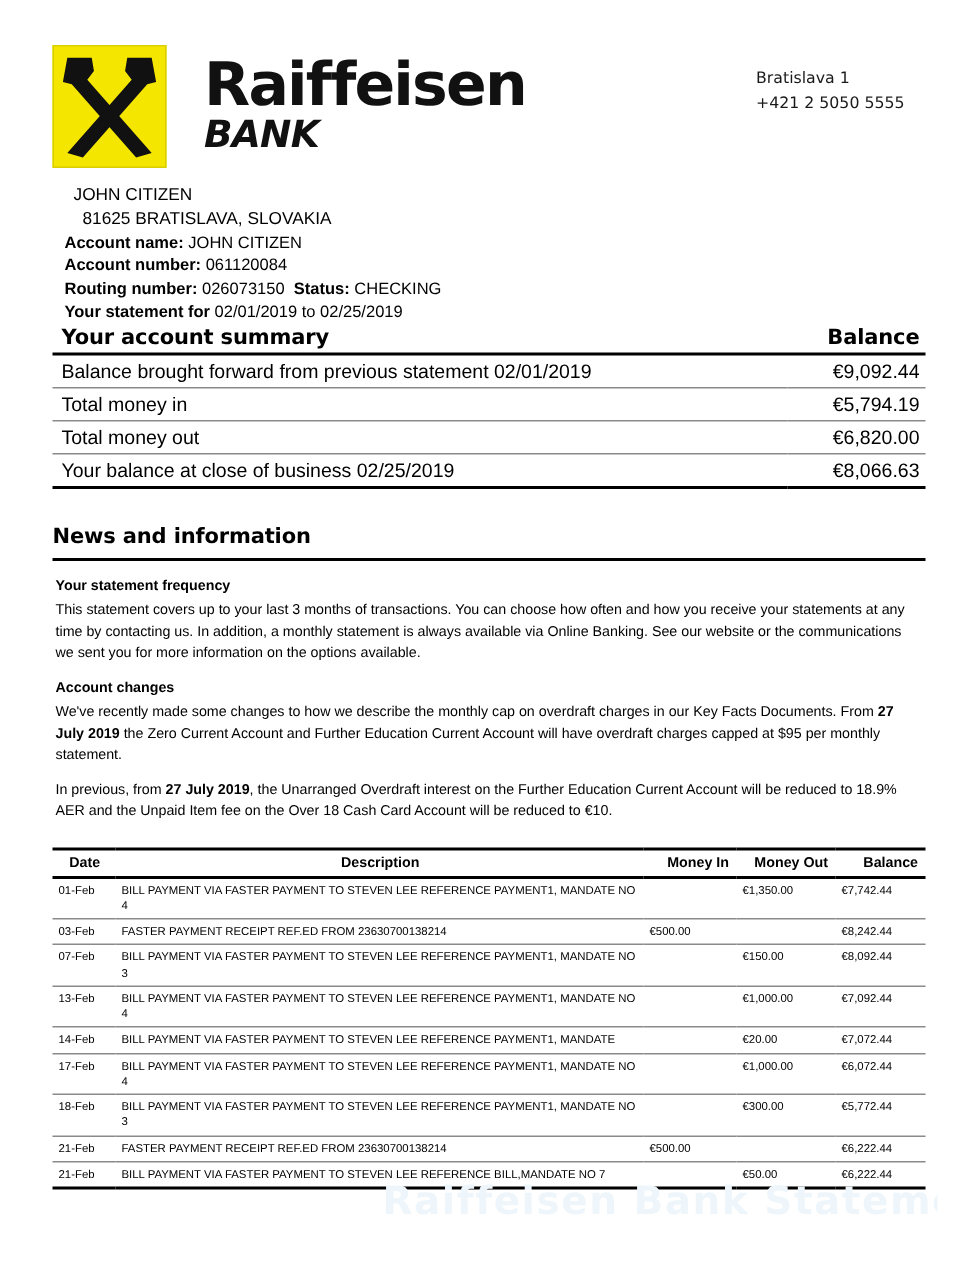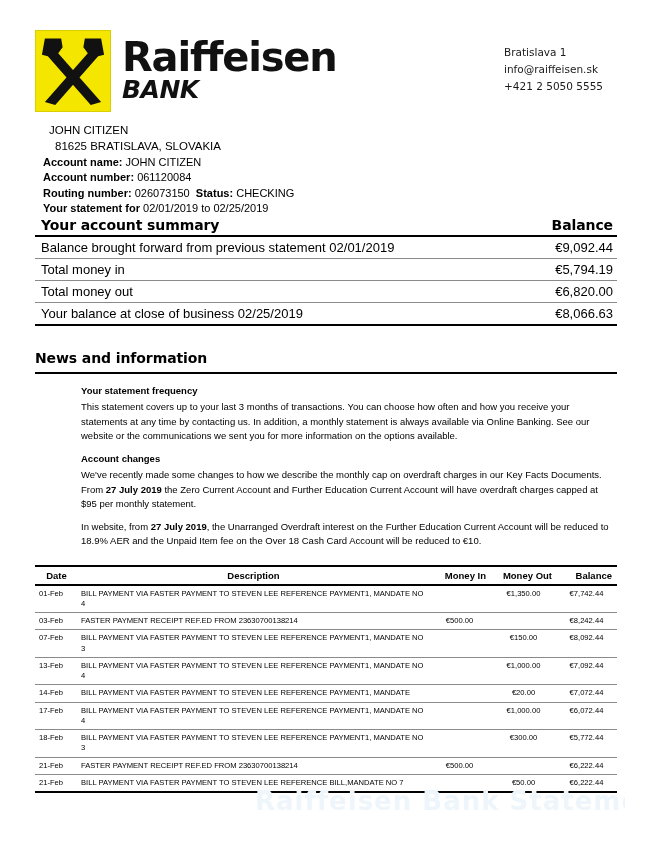--- a/index.html
+++ b/index.html
@@ -27,21 +27,21 @@
   
   .header {
     display: flex;
     align-items: flex-start;
     padding-top: 30px;
     height: 92px;
   }
   .logo-block {
     display: flex;
     align-items: center;
-    gap: 11px;
+    gap: 25px;
   }
   .logo-mark {
     width: 76px;
     height: 82px;
     background: #f5e600;
     border: 1px solid #d9cf00;
     box-sizing: border-box;
     flex: 0 0 auto;
     position: relative;
   }
@@ -127,21 +127,20 @@
   .news-wrap { margin-top: 24px; }
   .rule-under-title {
     border-bottom: 2.2px solid #000;
     margin-top: 6px;
   }
   .news-body {
     margin-top: 10px;
     font-size: 9.5px;
     line-height: 1.5;
     padding: 0 2px;
-    margin-left: 44px;
   }
   .news-body .sub {
     font-weight: bold;
     font-size: 9.5px;
   }
   .news-body p { margin: 0 0 9px 0; }
   .news-body p.tight { margin-bottom: 2px; }
 
   
   .tx-wrap { margin-top: 16px; }
@@ -160,21 +159,21 @@
     border-top: 2.2px solid #000;
   }
   table.tx th.r { text-align: right; padding-right: 5px; }
   table.tx td {
     padding: 3px 3px 3px 4px;
     border-bottom: 1px solid #8a8a8a;
     vertical-align: top;
     line-height: 1.35;
   }
   table.tx tr:last-child td { border-bottom: 2.2px solid #000; }
-  table.tx td.r { text-align: center; white-space: nowrap; padding-right: 5px; }
+  table.tx td.r { text-align: left; white-space: nowrap; padding-right: 5px; }
   table.tx td.date { white-space: nowrap; }
   .col-date  { width: 42px; }
   .col-desc  { width: auto; }
   .col-in    { width: 62px; }
   .col-out   { width: 66px; }
   .col-bal   { width: 60px; }
 
   
   .watermark {
     position: absolute;
@@ -212,21 +211,20 @@
         </svg>
       </div>
       <div class="logo-words">
         <div class="logo-raiff">Raiffeisen</div>
         <div class="logo-bank">BANK</div>
       </div>
     </div>
 
     <div class="contact">
       <div>Bratislava 1</div>
-      <div>info@raiffeisen.sk</div>
       <div>+421 2 5050 5555</div>
     </div>
   </div>
 
   <div class="customer">
     <div class="addr">JOHN CITIZEN</div>
     <div class="addr l3">81625 BRATISLAVA, SLOVAKIA</div>
     <div class="kv">
       <b>Account name:</b>
       <span>JOHN CITIZEN</span>
@@ -282,21 +280,21 @@
       <p class="tight">
         <span class="sub">Your statement frequency</span>
       </p>
       <p>This statement covers up to your last 3 months of transactions. You can choose how often and how you receive your statements at any time by contacting us. In addition, a monthly statement is always available via Online Banking. See our website or the communications we sent you for more information on the options available.</p>
 
       <p class="tight">
         <span class="sub">Account changes</span>
       </p>
       <p><span>We've recently made some changes to how we describe the monthly cap on overdraft charges in our Key Facts Documents. From </span><b>27 July 2019</b><span> the Zero Current Account and Further Education Current Account will have overdraft charges capped at $95 per monthly statement.</span></p>
 
-      <p><span>In website, from </span><b>27 July 2019</b><span>, the Unarranged Overdraft interest on the Further Education Current Account will be reduced to 18.9% AER and the Unpaid Item fee on the Over 18 Cash Card Account will be reduced to €10.</span></p>
+      <p><span>In previous, from </span><b>27 July 2019</b><span>, the Unarranged Overdraft interest on the Further Education Current Account will be reduced to 18.9% AER and the Unpaid Item fee on the Over 18 Cash Card Account will be reduced to €10.</span></p>
     </div>
   </div>
 
   <div class="tx-wrap">
 
     <table class="tx">
       <colgroup>
         <col class="col-date">
           <col class="col-desc">
           <col class="col-in">

